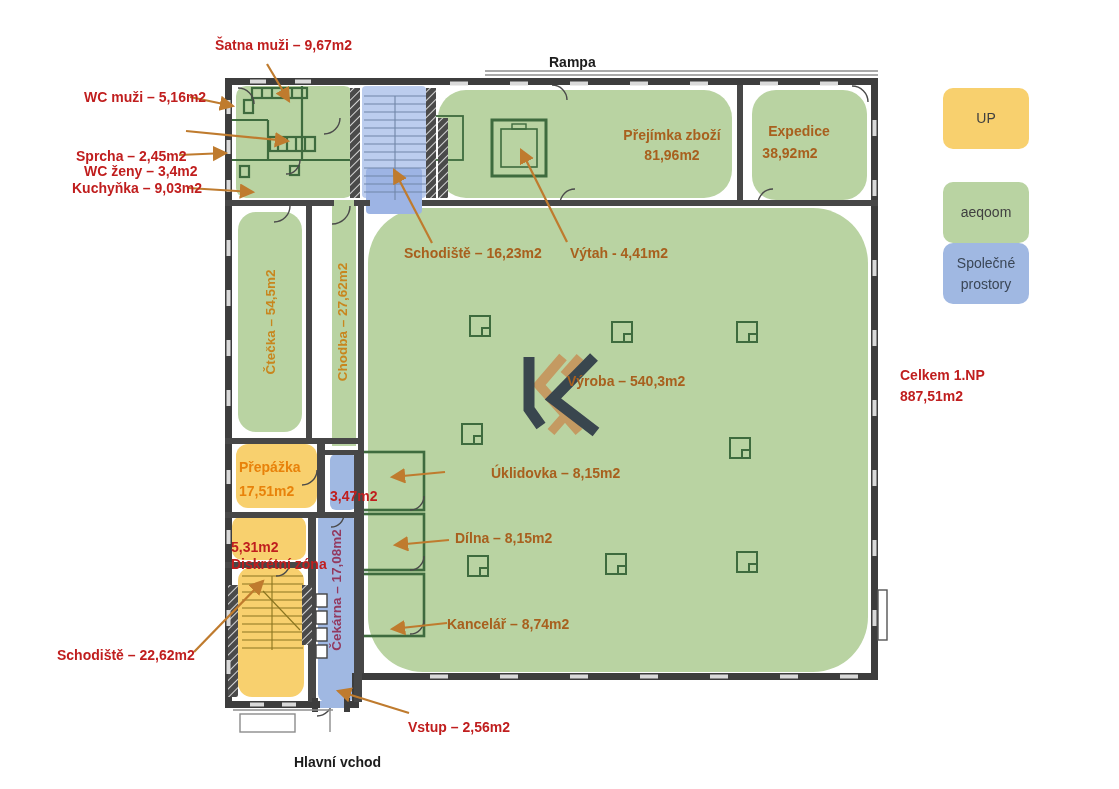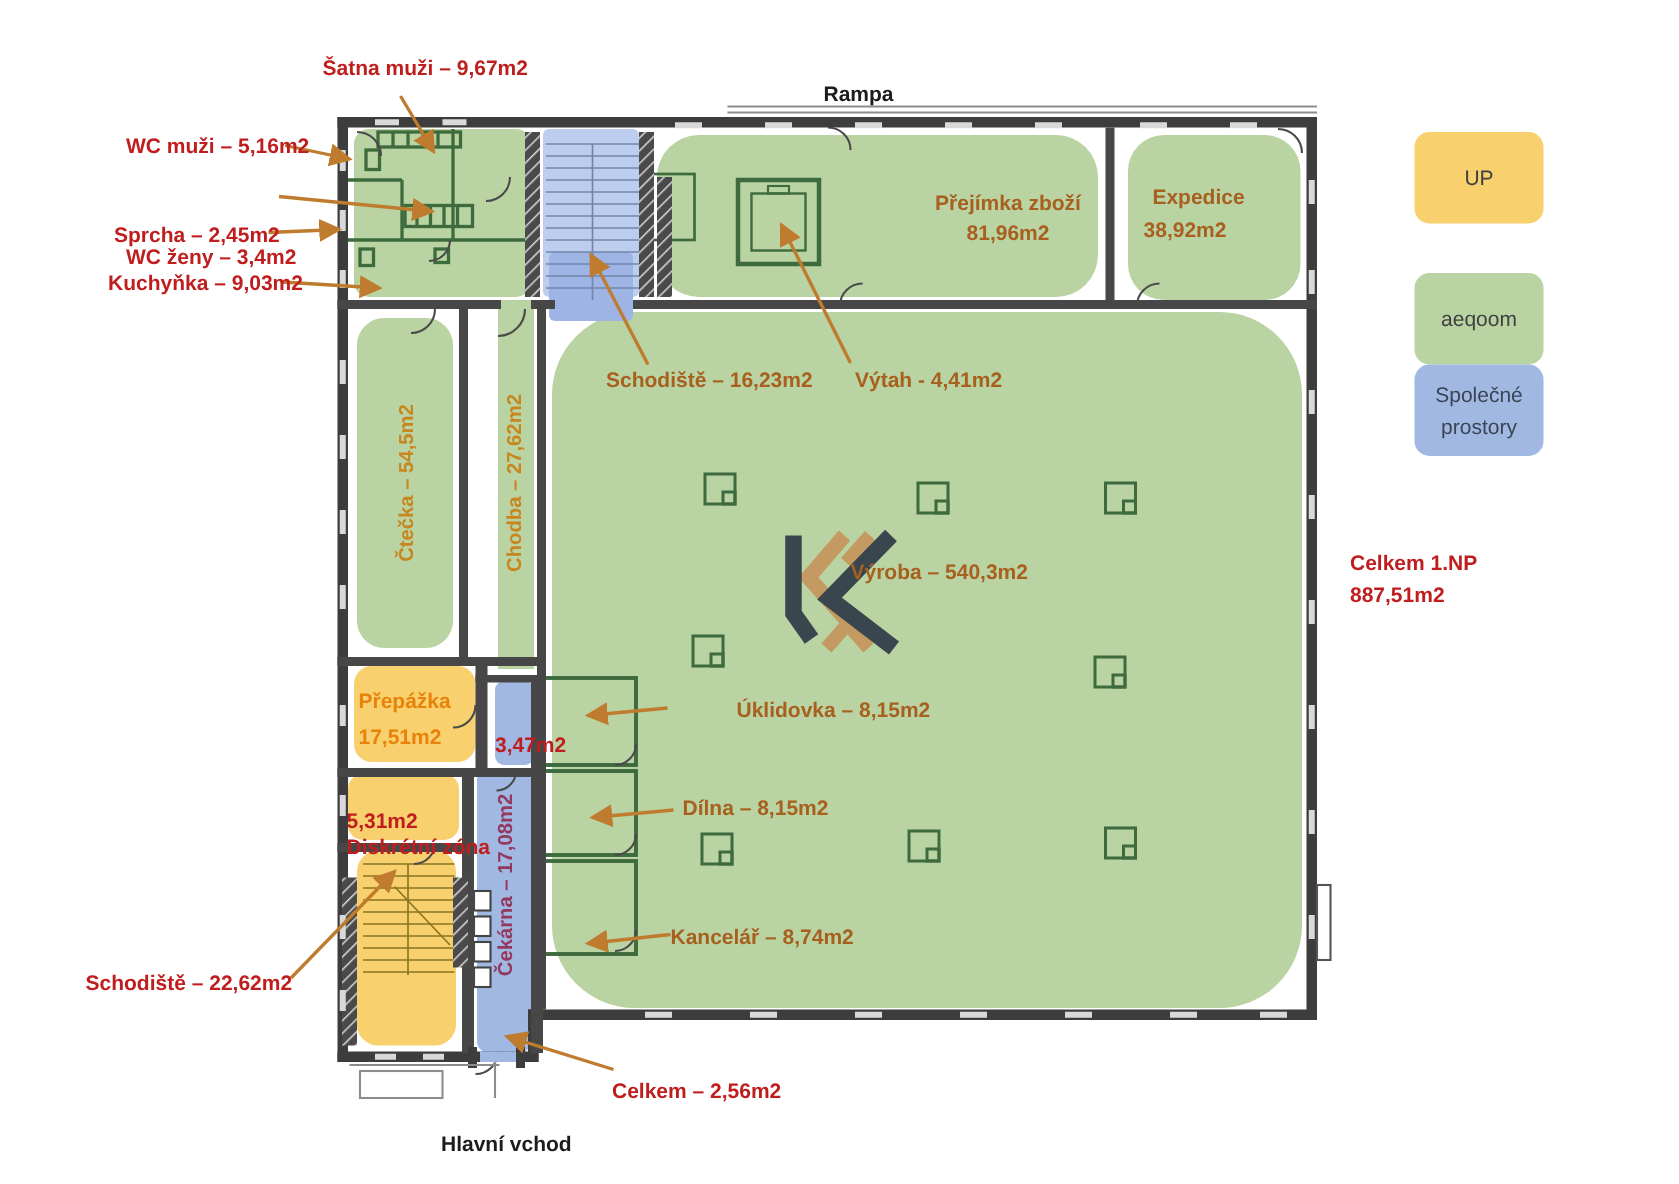--- a/index.html
+++ b/index.html
@@ -310,21 +310,21 @@
 <div class="lbl brown" style="left:455px;top:466px;margin-left:36px;">Úklidovka – 8,15m2</div>
 <div class="lbl brown" style="left:455px;top:531px;">Dílna – 8,15m2</div>
 <div class="lbl brown" style="left:447px;top:617px;">Kancelář – 8,74m2</div>
 <div class="lbl orange" style="left:239px;top:460px;">Přepážka</div>
 <div class="lbl orange" style="left:239px;top:484px;">17,51m2</div>
 <div class="lbl red" style="left:330px;top:489px;">3,47m2</div>
 <div class="lbl red" style="left:231px;top:520px;margin-top:37px;">Diskrétní zóna</div>
 <div class="lbl red" style="left:231px;top:540px;">5,31m2</div>
 <div class="vlabel maroon" style="left:237px;top:581px;">Čekárna – 17,08m2</div>
 <div class="lbl red" style="left:57px;top:648px;">Schodiště – 22,62m2</div>
-<div class="lbl red" style="left:408px;top:720px;">Celkem – 2,56m2</div>
+<div class="lbl red" style="left:408px;top:720px;">Vstup – 2,56m2</div>
 <div class="lbl black" style="left:549px;top:55px;">Rampa</div>
 <div class="lbl black" style="left:294px;top:755px;">Hlavní vchod</div>
 <div class="lbl red" style="left:900px;top:368px;">Celkem 1.NP</div>
 <div class="lbl red" style="left:900px;top:389px;">887,51m2</div>
 
 <div class="legend-box legend-up">
       <span>UP</span>
     </div>
 <div class="legend-box legend-green">
       <span>aeqoom</span>

